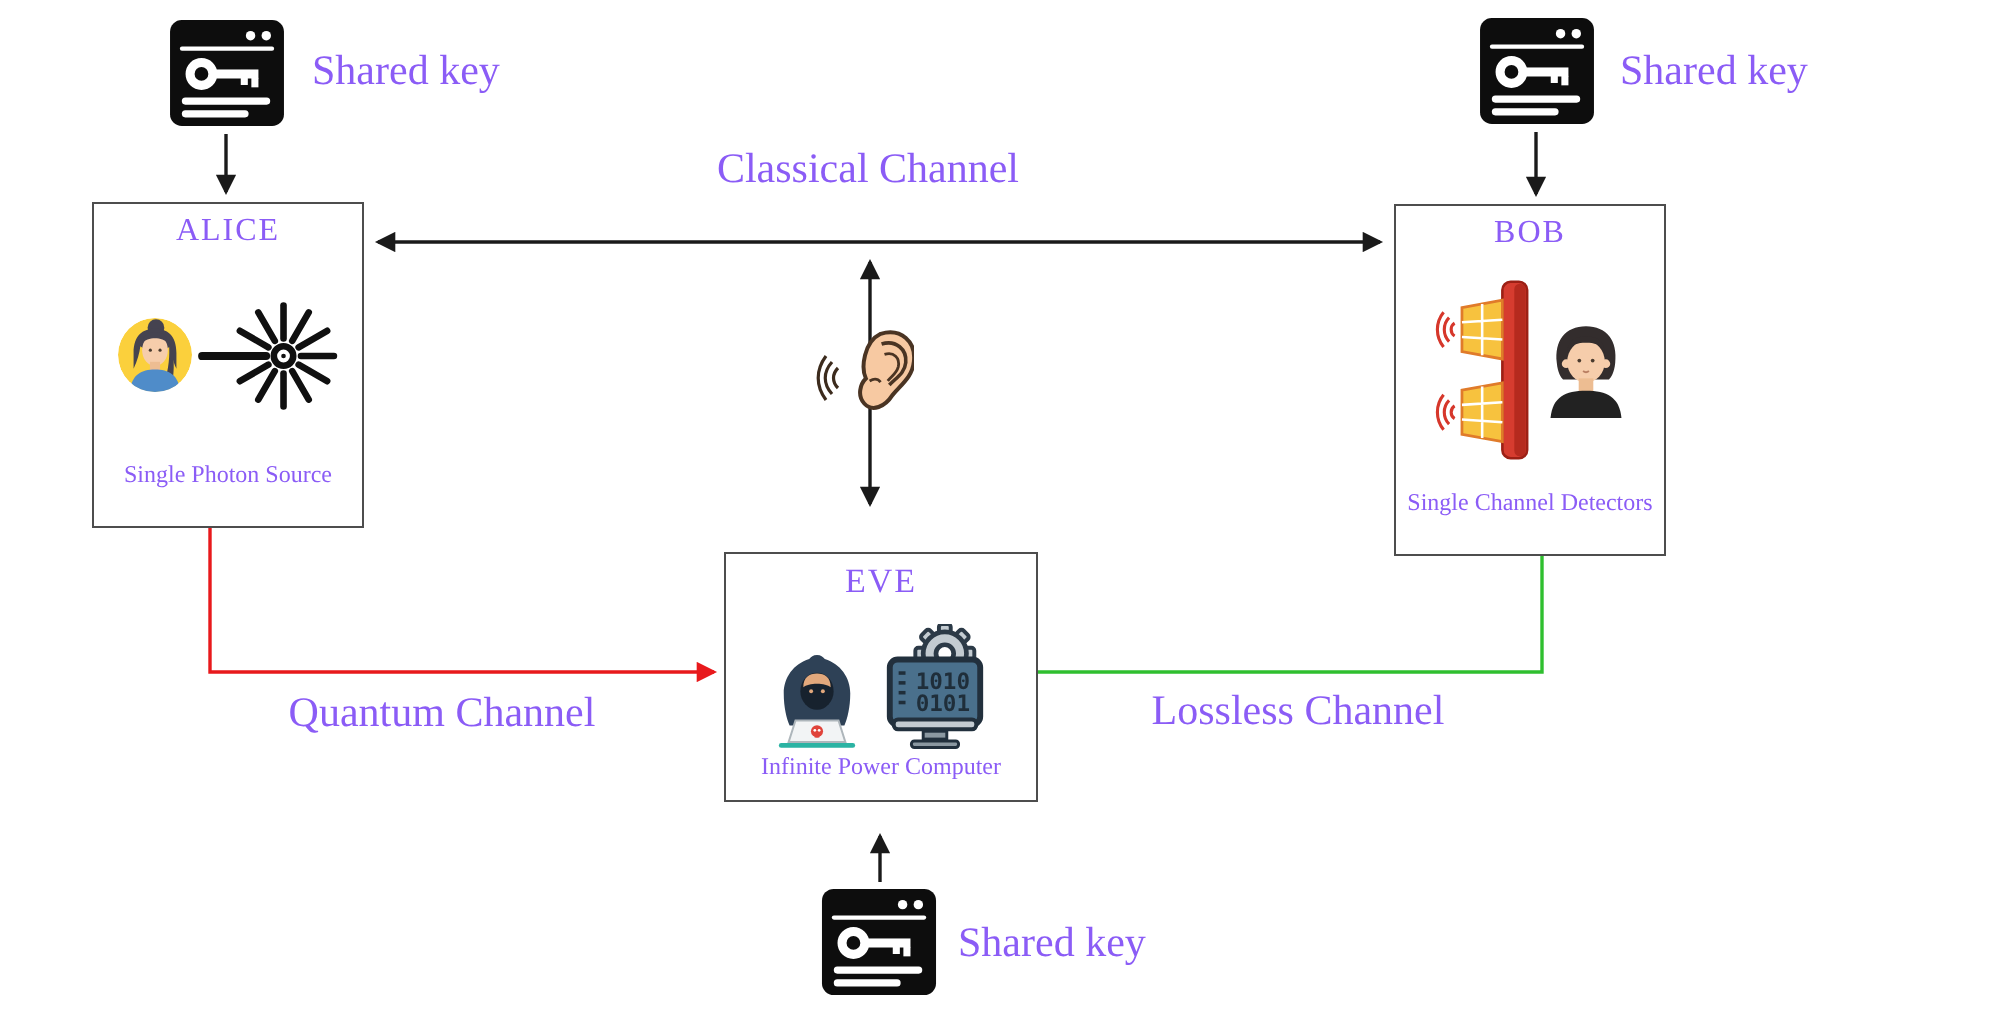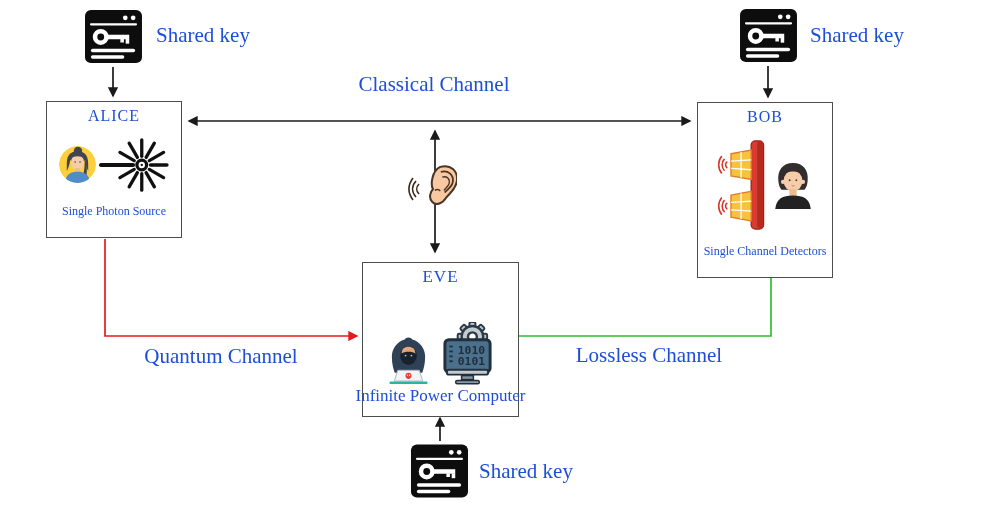--- a/index.html
+++ b/index.html
@@ -1,18 +1,18 @@
 <!DOCTYPE html>
 <html><head>
 <meta charset="utf-8">
 <style>
   html,body{margin:0;padding:0;background:#fff;}
   #canvas{
     position:relative;width:995px;height:515px;background:#ffffff;overflow:hidden;
-    font-family:"Liberation Serif","DejaVu Serif",serif;color:#1d4ed8;
+    font-family:"Liberation Serif","DejaVu Serif",serif;color:#8b5cf6;
   }
   #connectors{position:absolute;left:0;top:0;z-index:1;}
   .node{
     position:absolute;z-index:2;background:#fff;border:1.3px solid #4d4d4d;
     display:flex;flex-direction:column;align-items:center;box-sizing:border-box;
   }
   .node-title{font-size:16px;letter-spacing:1px;margin-top:5px;line-height:1.1;}
   .node-sub{font-size:12px;margin-bottom:19px;white-space:nowrap;line-height:1.1;}
   .icon-row{flex:1;display:flex;align-items:center;justify-content:center;}
   .chan-label{position:absolute;z-index:2;transform:translateX(-50%);font-size:21px;white-space:nowrap;}
@@ -202,21 +202,21 @@
   </div>
   <div class="key-label" style="left:810px;top:23px">Shared key</div>
 
   <div class="abs-icon" style="left:410px;top:443px">
     <svg width="59" height="56">
         <use href="#sym-key"></use>
       </svg>
   </div>
   <div class="key-label" style="left:479px;top:459px">Shared key</div>
 
-  <div class="node" style="left:46px;top:101px;width:136px;height:137px">
+  <div class="node" style="left:46px;top:101px;width:136px;height:163px">
     <div class="node-title">ALICE</div>
     <div class="icon-row" style="gap:3px">
       <span>
         <svg width="37" height="37">
             <use href="#sym-alice"></use>
           </svg>
       </span>
       <span>
         <svg width="70" height="64" viewBox="0 0 72 66">
             <use href="#sym-laser"></use>
@@ -236,35 +236,35 @@
       </span>
       <span>
         <svg width="42" height="48" viewBox="0 0 40 46">
             <use href="#sym-bob"></use>
           </svg>
       </span>
     </div>
     <div class="node-sub">Single Channel Detectors</div>
   </div>
 
-  <div class="node" style="left:362px;top:262px;width:157px;height:155px">
+  <div class="node" style="left:362px;top:276px;width:157px;height:125px">
     <div class="node-title" style="font-size:17px">EVE</div>
     <div class="icon-row" style="gap:8px;align-items:flex-end;padding-bottom:2px">
       <span>
         <svg width="45" height="49" viewBox="0 0 46 50">
             <use href="#sym-hacker"></use>
           </svg>
       </span>
       <span>
         <svg width="57" height="63" viewBox="0 0 58 64">
             <use href="#sym-computer"></use>
           </svg>
       </span>
     </div>
-    <div class="node-sub" style="font-size:17px;margin-bottom:10px">Infinite Power Computer</div>
+    <div class="node-sub" style="font-size:12px;margin-bottom:10px">Infinite Power Computer</div>
   </div>
 
   <div class="abs-icon" style="left:407px;top:163px">
     <svg width="50" height="52">
         <use href="#sym-ear"></use>
       </svg>
   </div>
 
   <div class="chan-label" style="left:434px;top:72px">Classical Channel</div>
   <div class="chan-label" style="left:649px;top:343px">Lossless Channel</div>

